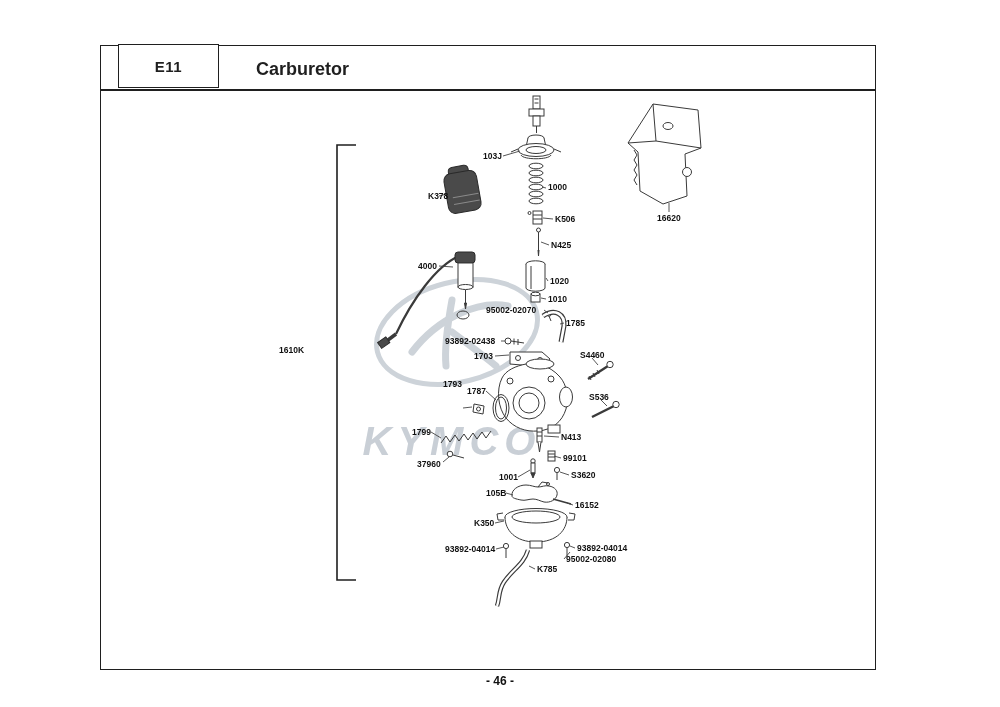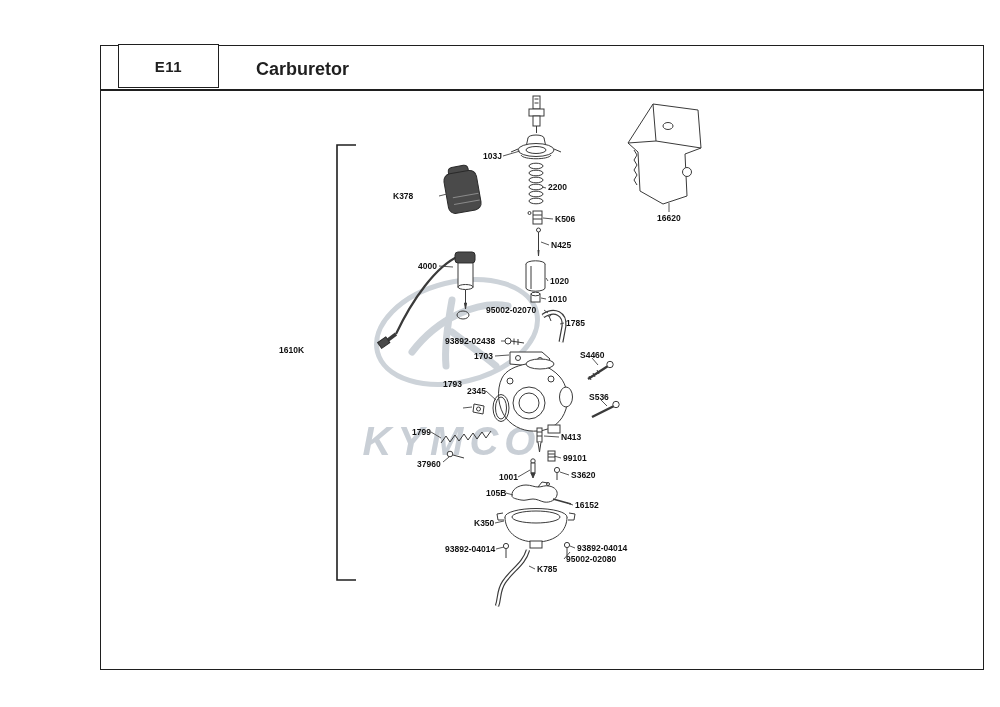--- a/index.html
+++ b/index.html
@@ -1,18 +1,18 @@
 <!DOCTYPE html>
 <html><head>
 <meta charset="utf-8">
 <style>
   * { margin:0; padding:0; box-sizing:border-box; }
   html,body { background:#fff; font-family:"Liberation Sans", sans-serif; }
   .page { position:relative; width:1000px; height:707px; background:#fff; overflow:hidden; }
-  .frame { position:absolute; left:100px; top:45px; width:884px; height:625px; border:1.6px solid #1f1f1f; background:transparent; }
+  .frame { position:absolute; left:100px; top:45px; width:776px; height:625px; border:1.6px solid #1f1f1f; background:transparent; }
   .code-box { position:absolute; left:17px; top:-1.6px; width:101px; height:44px; border:1.6px solid #1f1f1f;
               background:#fff; display:flex; align-items:center; justify-content:center;
               font-weight:bold; font-size:15px; color:#1f1f1f; letter-spacing:0.5px; }
   .header-title { position:absolute; left:155px; top:13px; font-weight:bold; font-size:18px; color:#1f1f1f; }
   .header-rule { position:absolute; left:0; top:43px; width:100%; height:1.6px; background:#1f1f1f; }
   svg.diagram { position:absolute; left:0; top:0; }
   svg text { font-family:"Liberation Sans", sans-serif; }
   .part-label { position:absolute; font-size:8.5px; font-weight:bold; color:#111; white-space:nowrap; line-height:9px; }
   .page-number { position:absolute; left:0; top:674px; width:100%; text-align:center; font-weight:bold; font-size:12px; color:#111; }
 </style>
@@ -277,44 +277,45 @@
 
   <div class="frame">
     <div class="code-box">
       <span>E11</span>
     </div>
     <div class="header-title">Carburetor</div>
     <div class="header-rule"></div>
   </div>
 
   <div class="part-label" style="left:483px;top:152px">103J</div>
-  <div class="part-label" style="left:548px;top:183px">2200</div>
-  <div class="part-label" style="left:393px;top:192px">K378</div>
+  <div class="part-label" style="left:548px;top:183px">1000</div>
+  <div class="part-label" style="left:428px;top:192px">K378</div>
   <div class="part-label" style="left:555px;top:215px">K506</div>
   <div class="part-label" style="left:551px;top:241px">N425</div>
   <div class="part-label" style="left:418px;top:262px">4000</div>
   <div class="part-label" style="left:550px;top:277px">1020</div>
   <div class="part-label" style="left:548px;top:295px">1010</div>
   <div class="part-label" style="left:486px;top:306px">95002-02070</div>
   <div class="part-label" style="left:566px;top:319px">1785</div>
   <div class="part-label" style="left:445px;top:337px">93892-02438</div>
   <div class="part-label" style="left:474px;top:352px">1703</div>
   <div class="part-label" style="left:580px;top:351px">S4460</div>
-  <div class="part-label" style="left:467px;top:387px">2345</div>
+  <div class="part-label" style="left:467px;top:387px">1787</div>
   <div class="part-label" style="left:589px;top:393px">S536</div>
   <div class="part-label" style="left:443px;top:380px">1793</div>
   <div class="part-label" style="left:412px;top:428px">1799</div>
   <div class="part-label" style="left:561px;top:433px">N413</div>
   <div class="part-label" style="left:563px;top:454px">99101</div>
   <div class="part-label" style="left:417px;top:460px">37960</div>
   <div class="part-label" style="left:499px;top:473px">1001</div>
   <div class="part-label" style="left:571px;top:471px">S3620</div>
   <div class="part-label" style="left:486px;top:489px">105B</div>
   <div class="part-label" style="left:575px;top:501px">16152</div>
   <div class="part-label" style="left:474px;top:519px">K350</div>
   <div class="part-label" style="left:445px;top:545px">93892-04014</div>
   <div class="part-label" style="left:577px;top:544px">93892-04014</div>
   <div class="part-label" style="left:566px;top:555px">95002-02080</div>
   <div class="part-label" style="left:537px;top:565px">K785</div>
   <div class="part-label" style="left:657px;top:214px">16620</div>
   <div class="part-label" style="left:279px;top:346px">1610K</div>
 
+  <div class="page-number">- 46 -</div>
 </div>
 
 </body></html>

